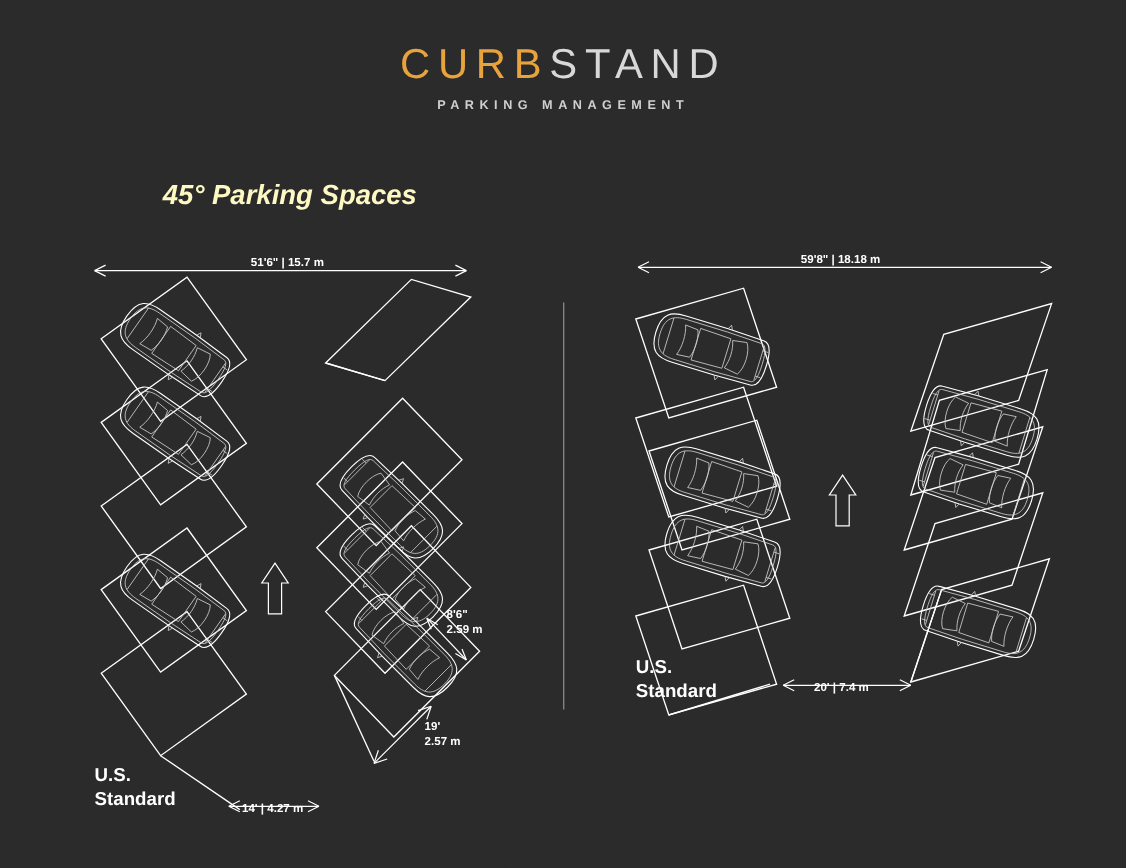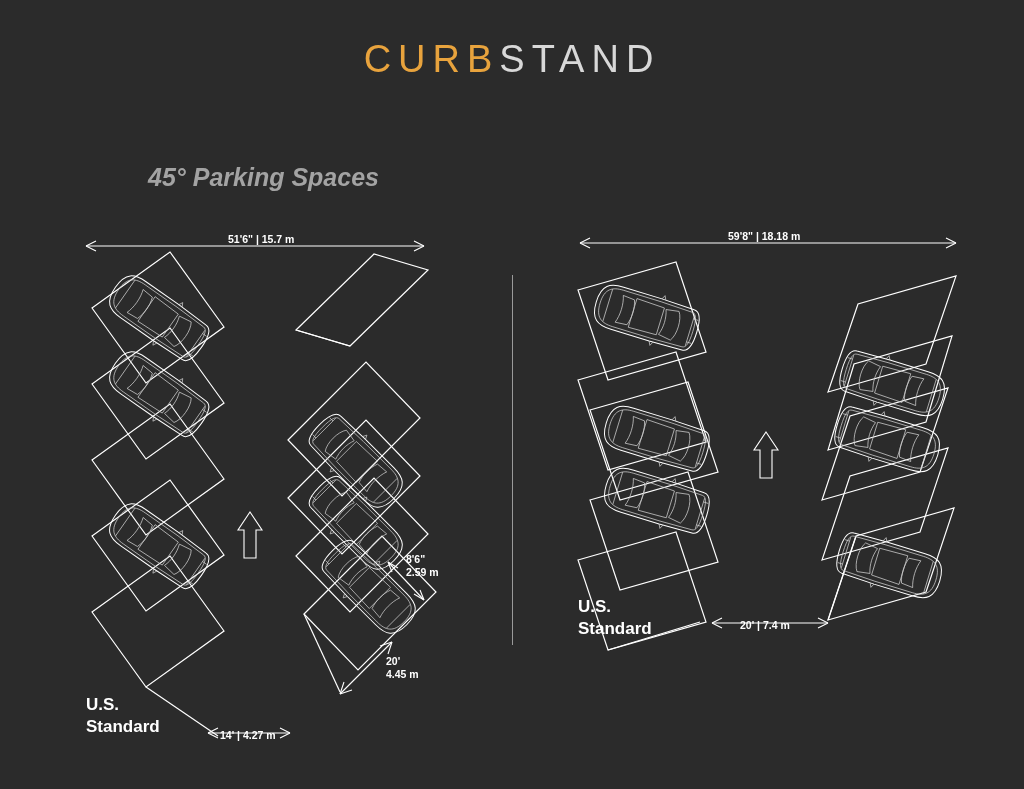--- a/index.html
+++ b/index.html
@@ -35,21 +35,21 @@
     margin-top: 12px;
     font-size: 11.5px;
     letter-spacing: 5px;
     color: #cfcfcf;
     font-weight: bold;
   }
 
   
   .panel-title {
     position: absolute;
-    color: #a3a3a3;
+    color: #fef9c3;
     font-size: 25px;
     font-style: italic;
     font-weight: bold;
     white-space: nowrap;
   }
   #title-left  { left: 148px; top: 163px; }
   #title-right { left: 650px; top: 163px; }
 
   
   .divider {
@@ -89,20 +89,21 @@
   .car-d{ stroke: #cfcfcf; stroke-width: 0.7; fill: none; }
   .arrw { stroke: #ffffff; stroke-width: 1.1; fill: none; }
 </style>
 </head>
 <body>
 
 <div class="page">
 
   <div class="brand">
     <div class="brand-word"><span class="brand-curb">CURB</span><span class="brand-stand">STAND</span></div>
+    <div class="brand-sub">PARKING MANAGEMENT</div>
   </div>
 
   <div class="panel-title" id="title-left">45° Parking Spaces</div>
 
   <div class="divider"></div>
 
   <svg class="svg-layer" viewBox="0 0 1024 789">
 
     <defs>
       <g id="carshape">
@@ -268,22 +269,22 @@
   </svg>
 
   <div class="dim-label" style="left:228px; top:233px;">51'6" | 15.7 m</div>
 
   <div class="dim-label" style="left:406px; top:553px;">
     <span>8'6"</span><br>
     <span>2.59 m</span>
   </div>
 
   <div class="dim-label" style="left:386px; top:655px;">
-    <span>20'</span><br>
-    <span>4.45 m</span>
+    <span>19'</span><br>
+    <span>2.57 m</span>
   </div>
 
   <div class="dim-label" style="left:220px; top:729px;text-align:right;">14' | 4.27 m</div>
 
   <div class="std-label" style="left:86px; top:694px;">
     <span>U.S.</span><br>
     <span>Standard</span>
   </div>
 
   <div class="dim-label" style="left:728px; top:230px;">59'8" | 18.18 m</div>

